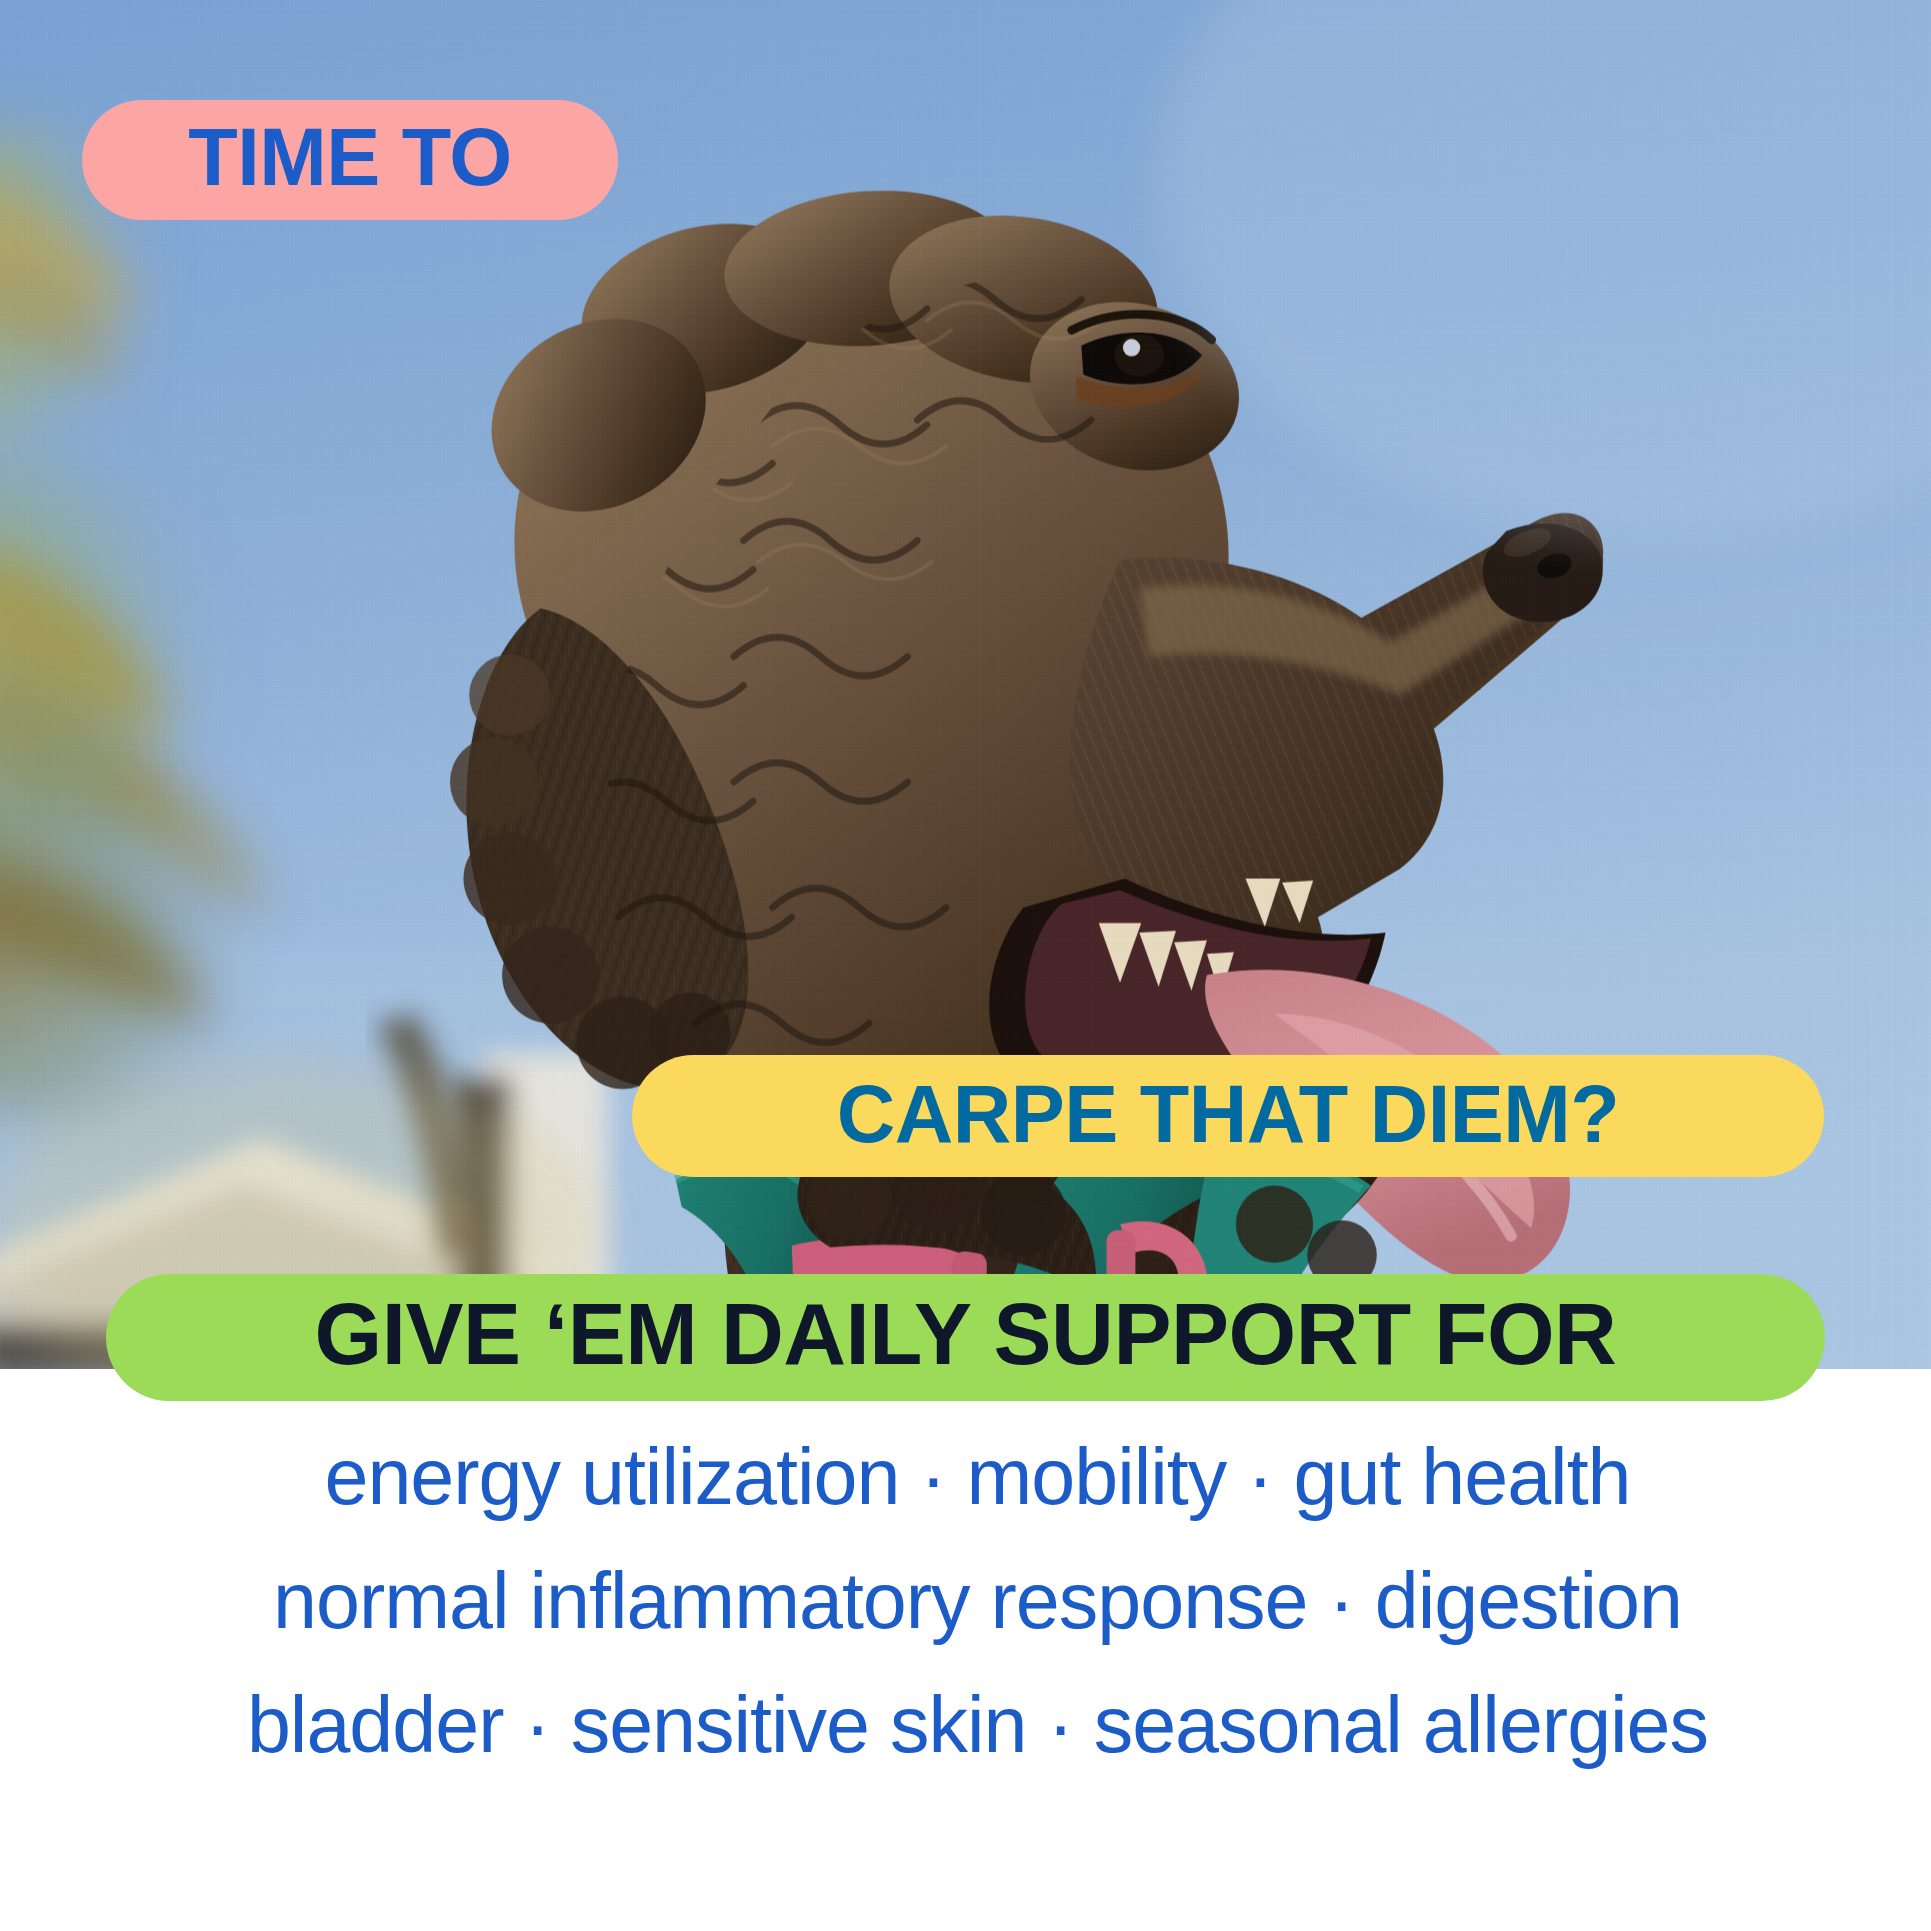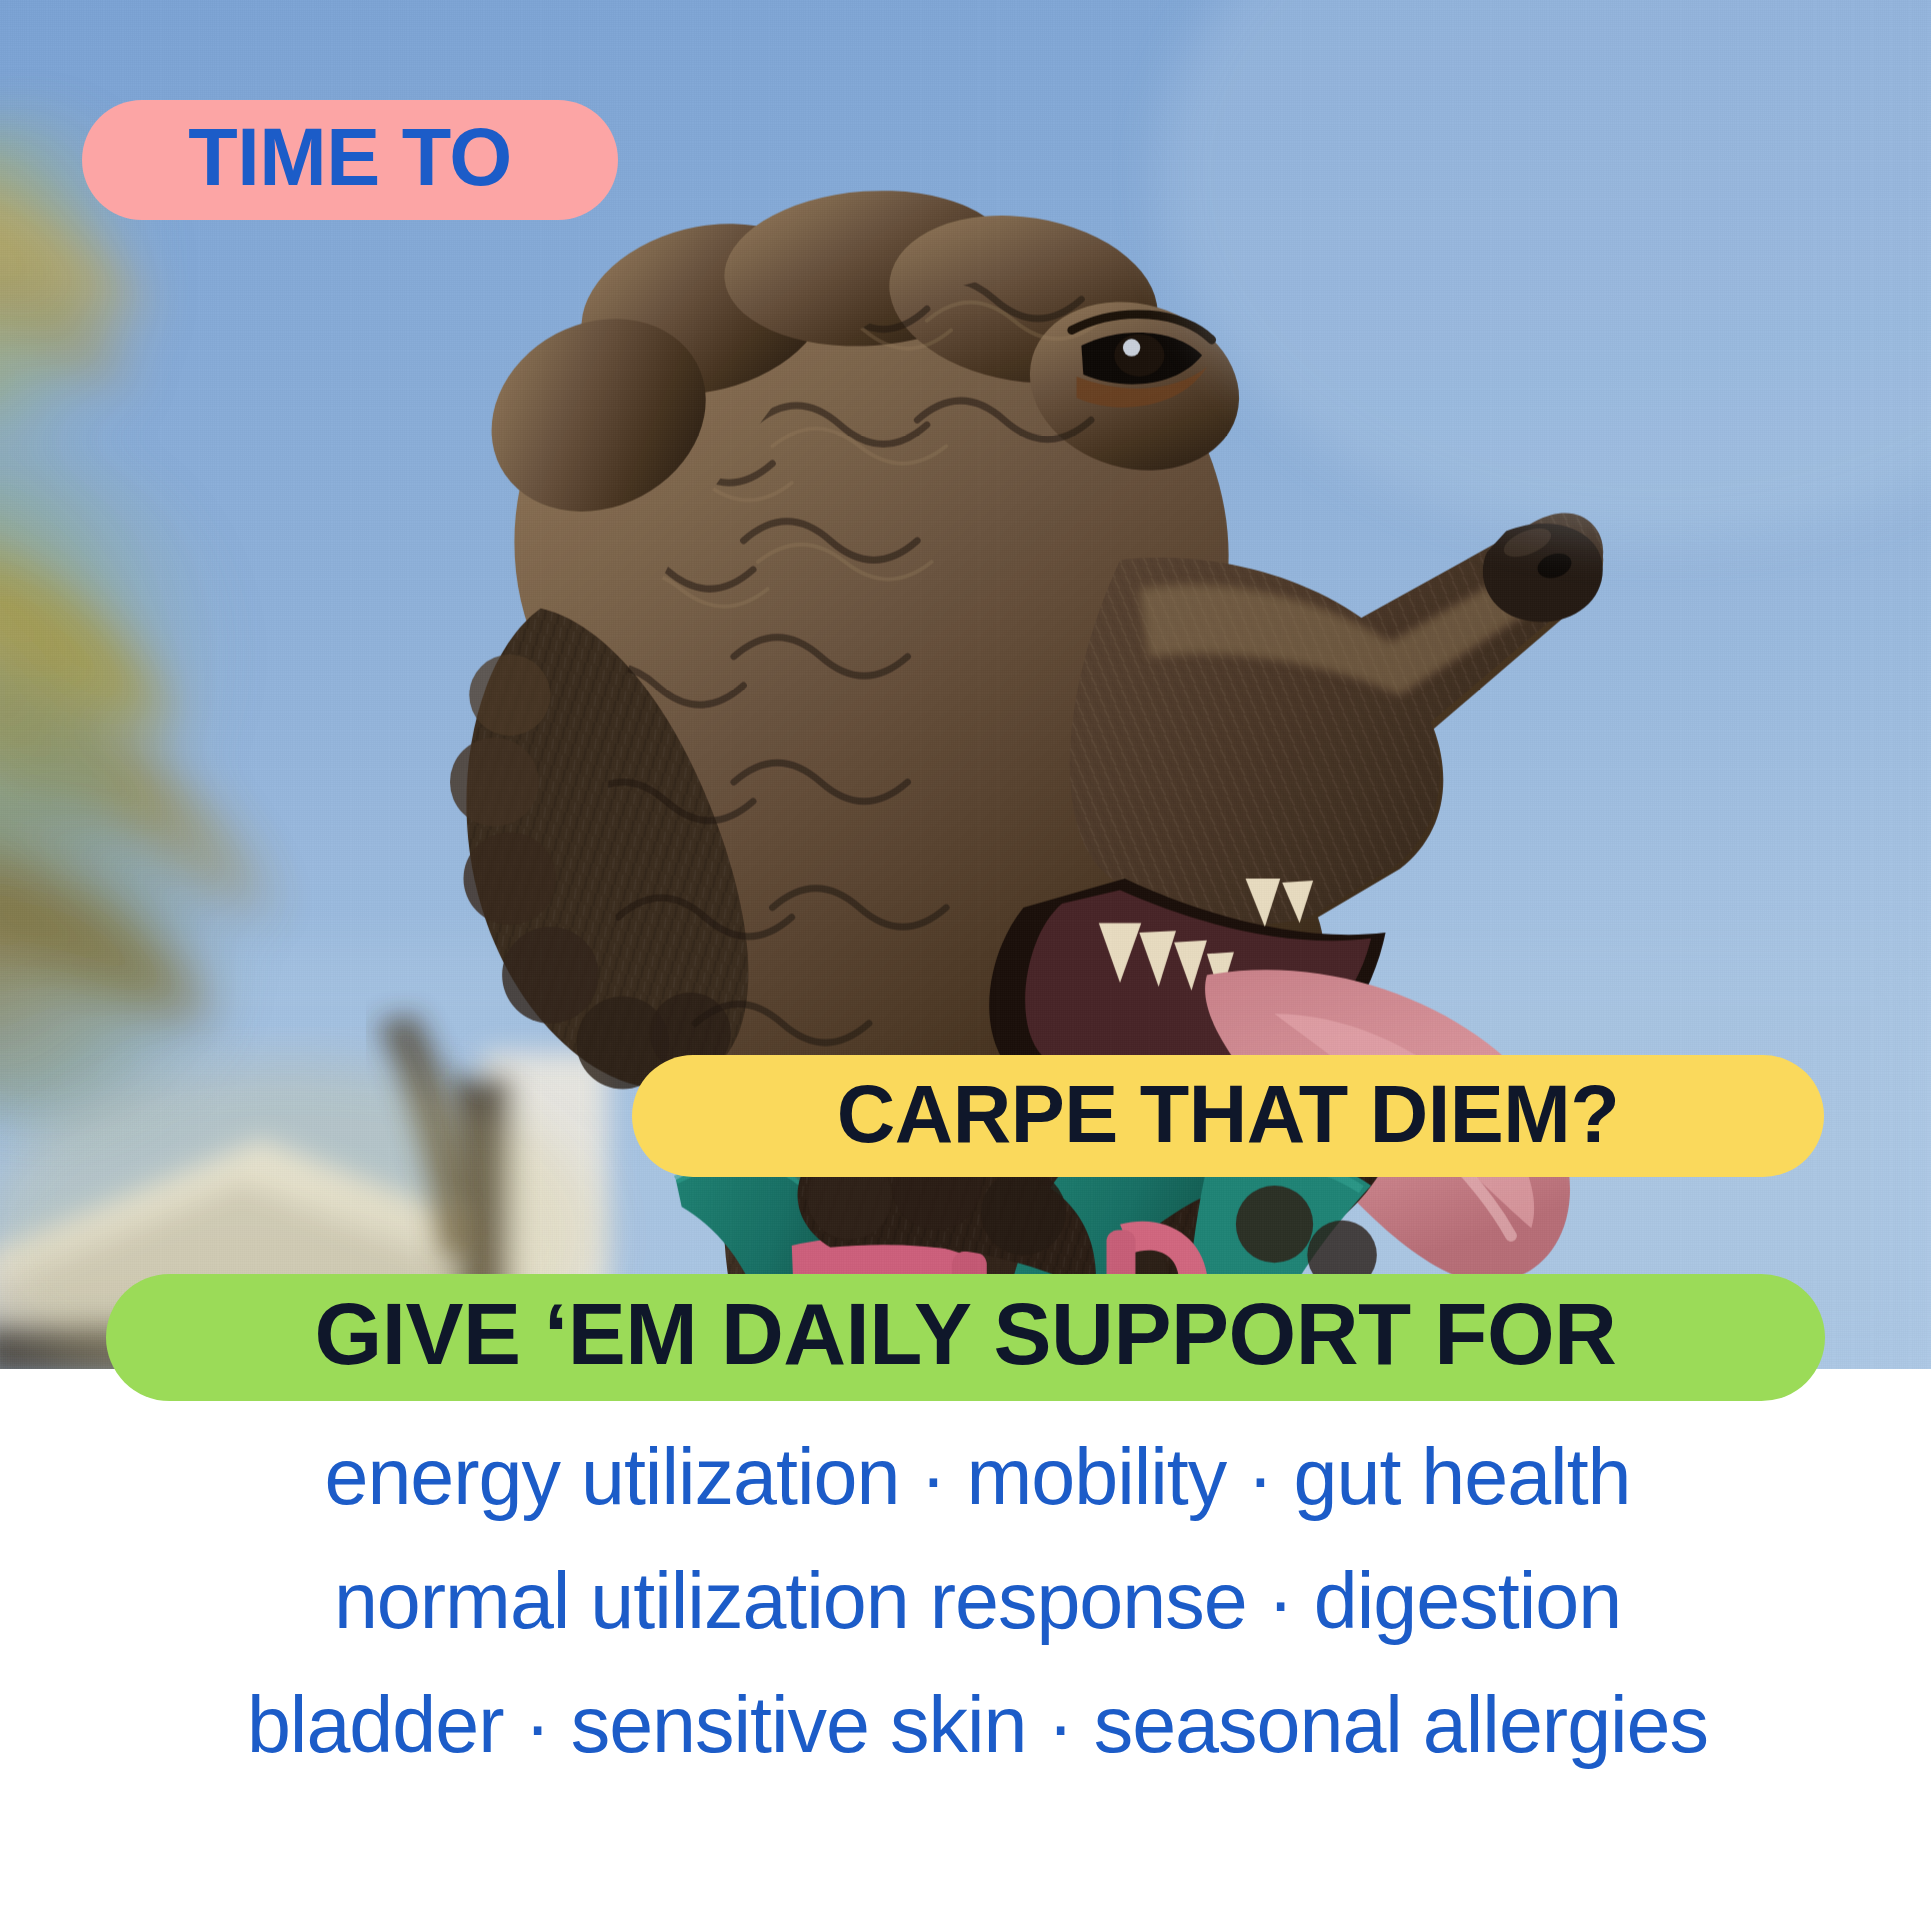--- a/index.html
+++ b/index.html
@@ -53,21 +53,21 @@
     background:#fca5a5;
     color:#1C5CC8;
     font-size:81px;
     padding-bottom:5.8px;
   }
 
   #pill-carpe{
     left:632px; top:1055px;
     width:1192px; height:122px;
     background:#FAD95C;
-    color:#0f172a;
+    color:#0369a1;
     font-size:81px;
     padding-bottom:4px;
   }
 
   #pill-give{
     left:106px; top:1274px;
     width:1719px; height:127px;
     background:#9BDB58;
     color:#0f172a;
     font-size:87px;
@@ -434,18 +434,18 @@
   <div id="white-plate"></div>
 
   <div class="pill" id="pill-time-to">TIME TO</div>
 
   <div class="pill" id="pill-carpe">CARPE THAT DIEM?</div>
 
   <div class="pill" id="pill-give">GIVE ‘EM DAILY SUPPORT FOR</div>
 
   <div id="benefits">
     <span class="bline">energy utilization · mobility · gut health</span>
-    <span class="bline">normal utilization response · digestion</span>
+    <span class="bline">normal inflammatory response · digestion</span>
     <span class="bline">bladder · sensitive skin · seasonal allergies</span>
   </div>
 
 </div>
 
 
 </body></html>

